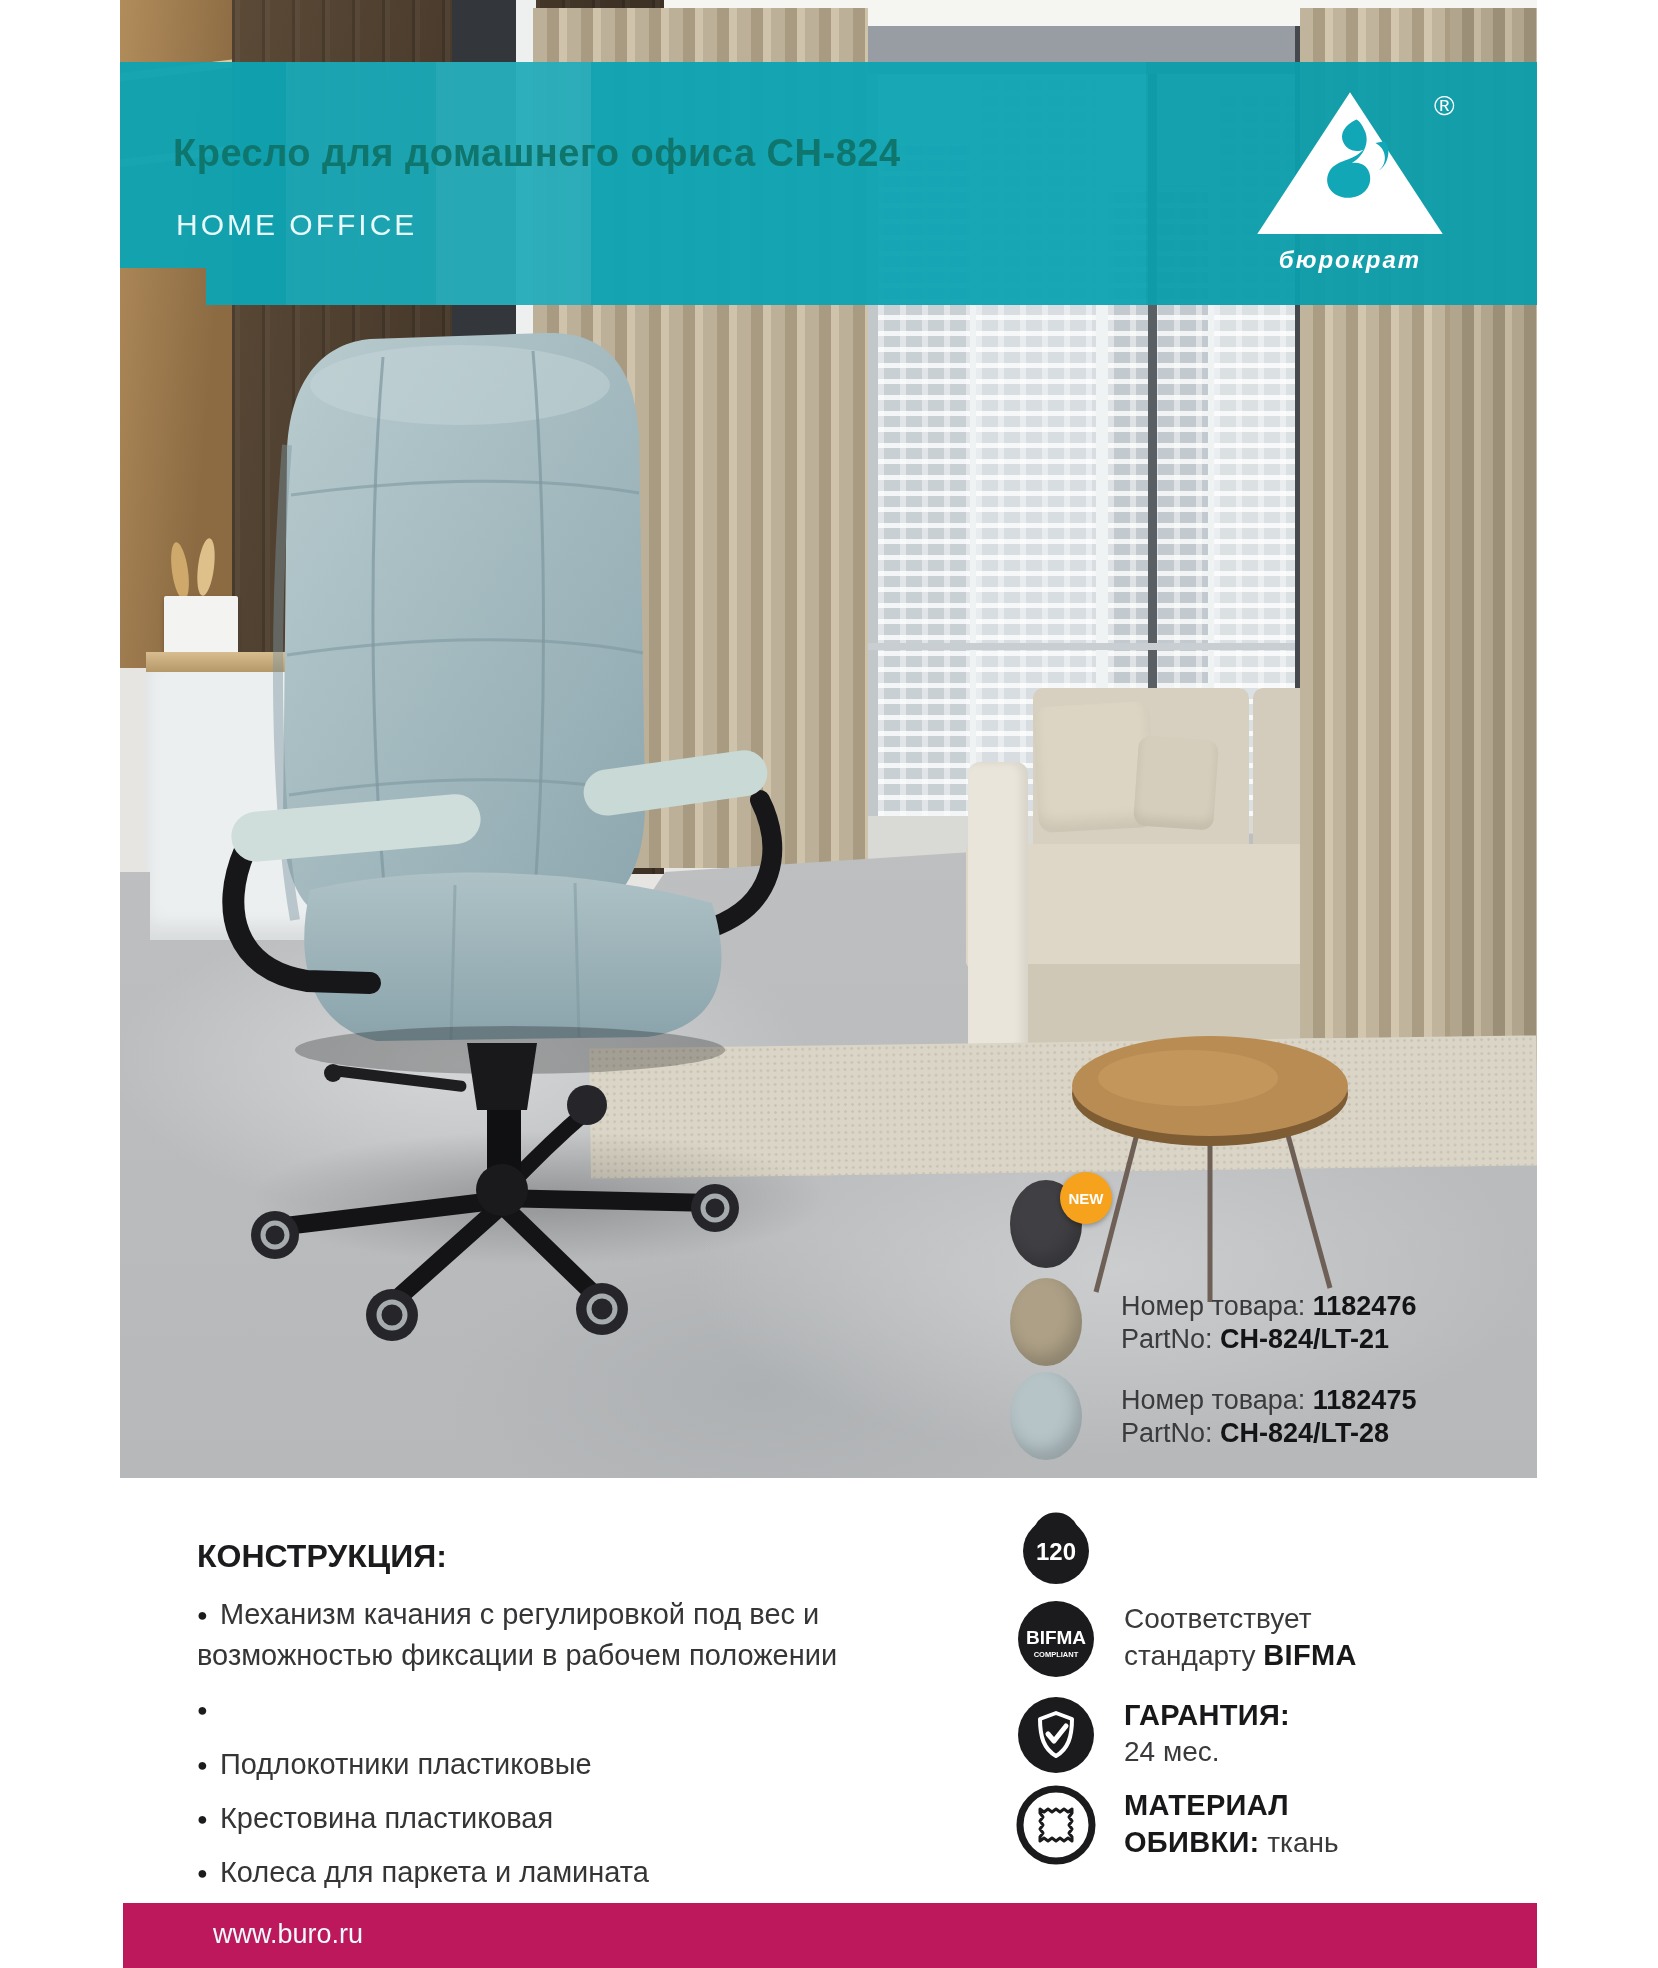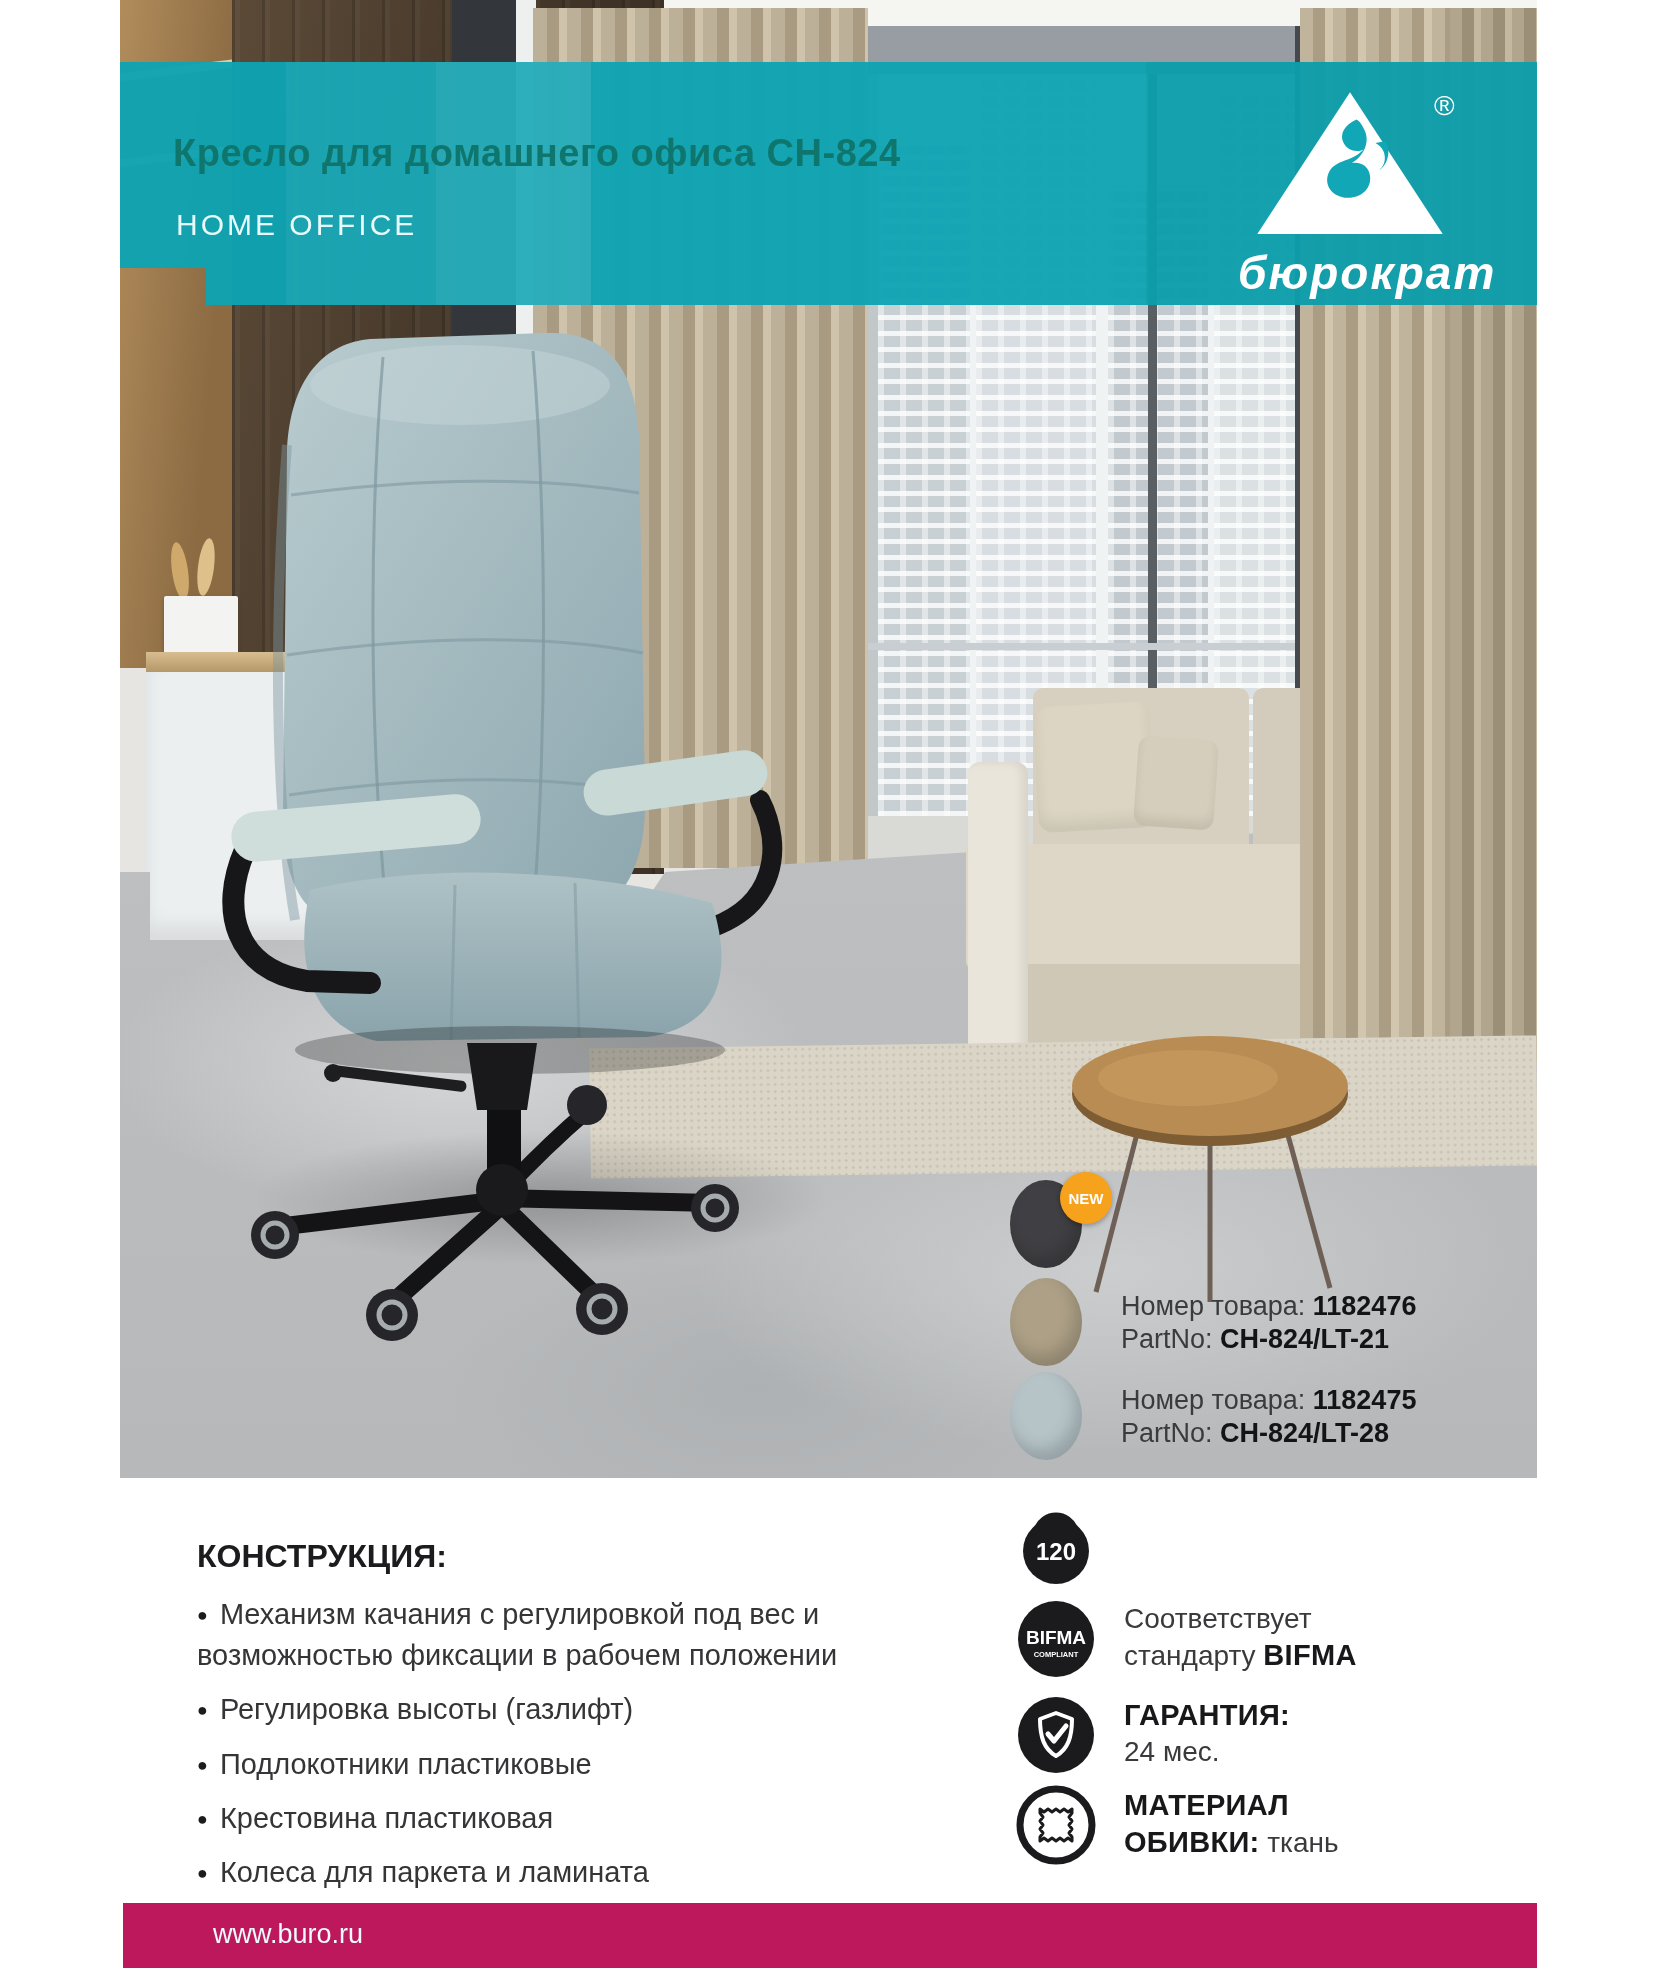--- a/index.html
+++ b/index.html
@@ -72,21 +72,21 @@
 
   
   .banner-left{left:120px;top:62px;width:86px;height:206px;background:rgba(14,163,178,.96);z-index:30;}
   .banner-main{left:206px;top:62px;width:1331px;height:243px;background:rgba(14,163,178,.96);z-index:30;overflow:hidden;}
   .bstrip1{left:80px;top:0;width:150px;height:243px;background:rgba(255,255,255,.05);}
   .bstrip2{left:230px;top:0;width:155px;height:243px;background:rgba(255,255,255,.10);}
   .bstrip3{left:940px;top:0;width:391px;height:243px;background:rgba(0,0,0,.035);}
   .page-title{left:173px;top:132px;z-index:32;color:#0f766e;font-size:38px;font-weight:700;letter-spacing:.5px;}
   .page-subtitle{left:176px;top:208px;z-index:32;color:#e8fbfc;font-size:30px;font-weight:400;letter-spacing:3px;}
   .logo-tri{left:1250px;top:84px;width:200px;height:160px;z-index:32;}
-  .brand-name{left:1238px;top:246px;width:224px;z-index:32;color:#fff;font-size:46px;font-weight:800;font-style:italic;letter-spacing:2px;text-align:center;}
+  .brand-name{left:1238px;top:246px;width:224px;z-index:32;color:#fff;font-size:24px;font-weight:800;font-style:italic;letter-spacing:2px;text-align:center;}
   .reg-mark{left:1434px;top:90px;z-index:33;color:#fff;font-size:28px;font-weight:400;}
 
   
   .variant-row{display:flex;gap:39px;z-index:31;width:460px;}
   .vr1{left:1010px;top:1180px;} .vr2{left:1010px;top:1278px;} .vr3{left:1010px;top:1372px;}
   .swatch{width:72px;height:88px;border-radius:50%;flex:0 0 auto;box-shadow:inset -6px -10px 16px rgba(0,0,0,.18);}
   .new-badge{position:absolute;left:50px;top:-8px;width:52px;height:52px;border-radius:50%;
     color:#fff;font-size:15px;font-weight:700;display:flex;align-items:center;justify-content:center;
     box-shadow:0 2px 5px rgba(0,0,0,.3);}
   .vtext{padding-top:12px;font-size:27px;color:#3b3b3d;line-height:1.22;white-space:nowrap;}
@@ -269,21 +269,21 @@
   <div class="vtext">
     <div><span>Номер товара:</span> <b>1182475</b></div>
     <div><span>PartNo:</span> <b>CH-824/LT-28</b></div>
   </div>
 </div>
 
 <div class="abs construction-h">КОНСТРУКЦИЯ:</div>
 <div class="abs construction-list">
   <ul>
     <li><span class="dot"></span><span>Механизм качания с регулировкой под вес и возможностью фиксации в рабочем положении</span></li>
-    <li><span class="dot"></span><span>Регулировка высоты (газлифт)</span></li>
+    <li><span class="dot"></span></li>
     <li><span class="dot"></span><span>Подлокотники пластиковые</span></li>
     <li><span class="dot"></span><span>Крестовина пластиковая</span></li>
     <li><span class="dot"></span><span>Колеса для паркета и ламината</span></li>
   </ul>
 </div>
 
 <div class="abs spec-row sr1">
   <svg class="spec-icon" viewBox="0 0 84 84">
     <path d="M24 28 A 19 19 0 0 1 60 28" fill="none" stroke="#1b1b1d" stroke-width="9" stroke-linecap="round"></path>
     <circle cx="42" cy="49" r="33" fill="#1b1b1d"></circle>

